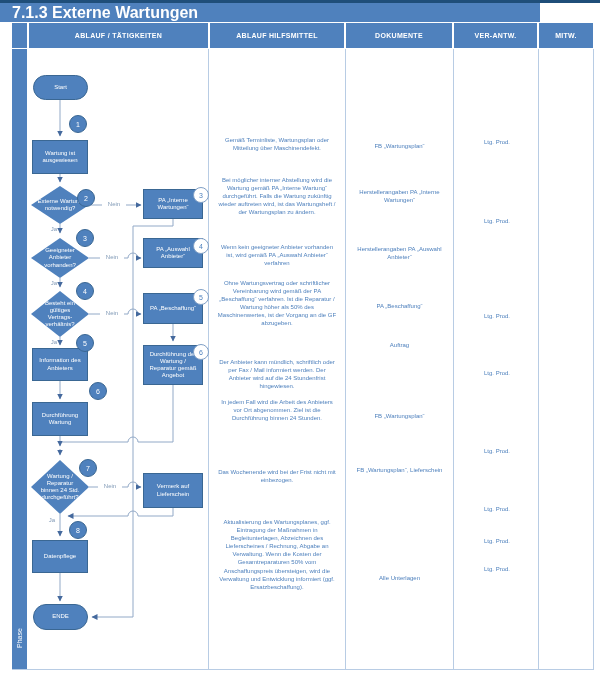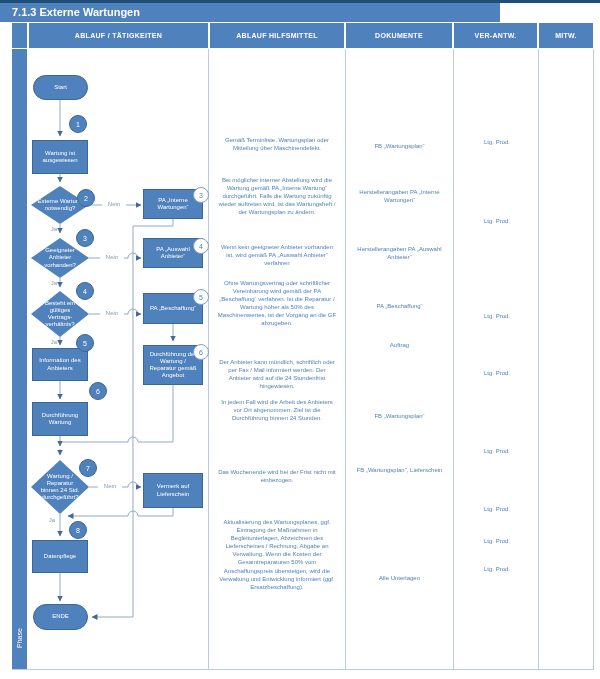--- a/index.html
+++ b/index.html
@@ -1,21 +1,21 @@
 <!DOCTYPE html>
 <html><head>
 <meta charset="utf-8">
 <style>
   html,body{margin:0;padding:0;background:#ffffff;}
   .page{position:relative;width:600px;height:679px;background:#ffffff;overflow:hidden;
         font-family:"Liberation Sans",sans-serif;}
   .abs{position:absolute;}
   .topstrip{left:0;top:0;width:600px;height:3px;background:#1f4e79;}
-  .titlebar{left:0;top:3px;width:500px;height:19px;background:#4f81bd;color:#fff;
-            font-size:11px;font-weight:bold;line-height:19px;padding-left:12px;box-sizing:border-box;}
+  .titlebar{left:0;top:3px;width:540px;height:19px;background:#4f81bd;color:#fff;
+            font-size:16px;font-weight:bold;line-height:19px;padding-left:12px;box-sizing:border-box;}
   .hcell{top:23px;height:25px;background:#4f81bd;color:#fff;font-size:7px;font-weight:bold;
          display:flex;align-items:center;justify-content:center;text-align:center;letter-spacing:.3px;}
   .sep{background:#b8cce4;}
   .phaseband{left:12px;top:49px;width:15px;height:620px;background:#4f81bd;}
   .phaselabel{left:12px;top:612px;width:15px;height:52px;color:#fff;font-size:7px;
               writing-mode:vertical-rl;transform:rotate(180deg);display:flex;align-items:center;justify-content:center;}
   .shape{background:#4f81bd;color:#fff;font-size:6px;line-height:1.2;display:flex;align-items:center;
          justify-content:center;text-align:center;box-sizing:border-box;padding:1px 2px;}
   .box{border:1px solid #3a6793;}
   .stadium{border:1px solid #3a6793;border-radius:13px;}

